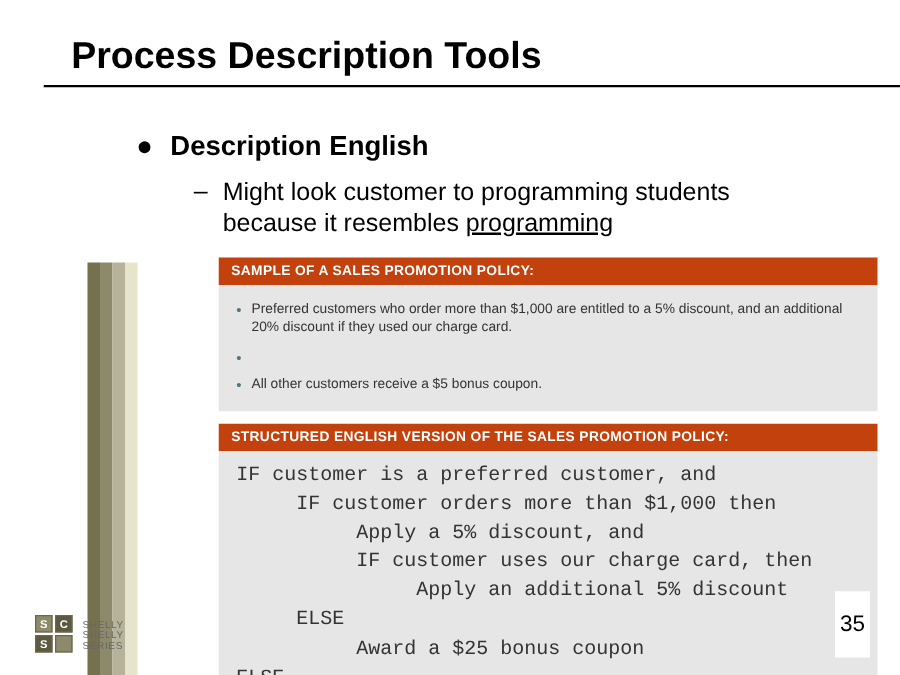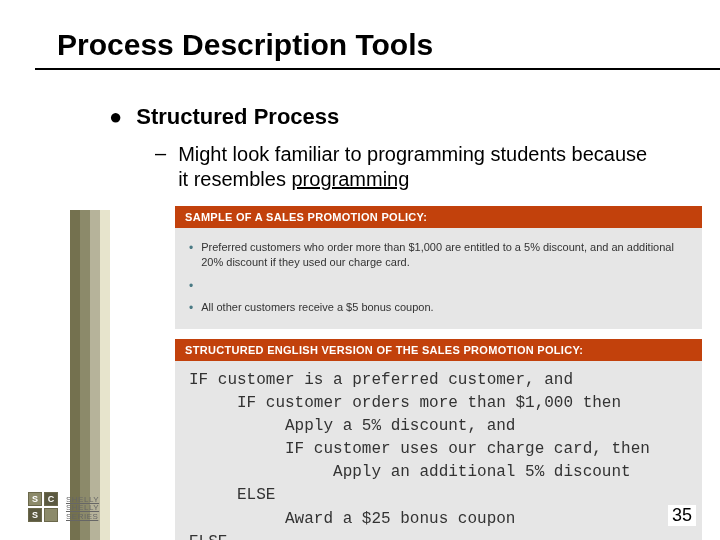--- a/index.html
+++ b/index.html
@@ -128,30 +128,30 @@
   }
   .logo-blocks {
     display: grid;
     grid-template-columns: 14px 14px;
     grid-template-rows: 14px 14px;
     gap: 2px;
   }
   .lb { background:#8c8a6a; border:1px solid #6b684b; display:flex; align-items:center; justify-content:center;}
   .lb.dark { background:#5b5940; }
   .lb span{ font-size:9px; color:#fff; font-weight:bold;}
-  .logo-text { font-size: 8px; color:#666; letter-spacing:0.5px; line-height:1.1;text-decoration:underline; }
+  .logo-text { font-size: 8px; color:#666; letter-spacing:0.5px; line-height:1.1; }
   .page-num {
     position: absolute;
     right: 24px;
     bottom: 14px;
     font-size: 18px;
     color: #000;
     z-index: 3;
     background: #fff;
-    padding: 0 4px;
+    padding: 16px 4px;
   }
   .white-cover-top {
     position:absolute; left:0; right:0; top:0; height:210px; background:#fff; z-index:1;
   }
 </style>
 </head>
 <body>
 
 <div class="bg-stripe-group bg-left">
   <div class="stripe s-olive-dk"></div>
@@ -163,26 +163,26 @@
 <div class="white-cover-top"></div>
 
 <div class="content">
 
   <div class="title">Process Description Tools</div>
   <hr class="title-rule">
 
   <div class="body-wrap">
     <div class="bullet-row">
       <span class="bullet-dot">●</span>
-      <span class="bullet-text">Structured Process</span>
+      <span class="bullet-text">Description English</span>
     </div>
     <div class="sub-row">
       <span class="sub-dash">–</span>
       <span class="sub-text">
-        <span>Might look familiar to programming students because it resembles </span><span class="underline">programming</span>
+        <span>Might look customer to programming students because it resembles </span><span class="underline">programming</span>
       </span>
     </div>
 
     <div class="panel">
       <div class="panel-header">SAMPLE OF A SALES PROMOTION POLICY:</div>
       <div class="panel-body" id="panel1-body">
           <div class="policy-item">
             <span class="pb">•</span>
             <span>Preferred customers who order more than $1,000 are entitled to a 5% discount, and an additional 20% discount if they used our charge card.</span>
           </div>

